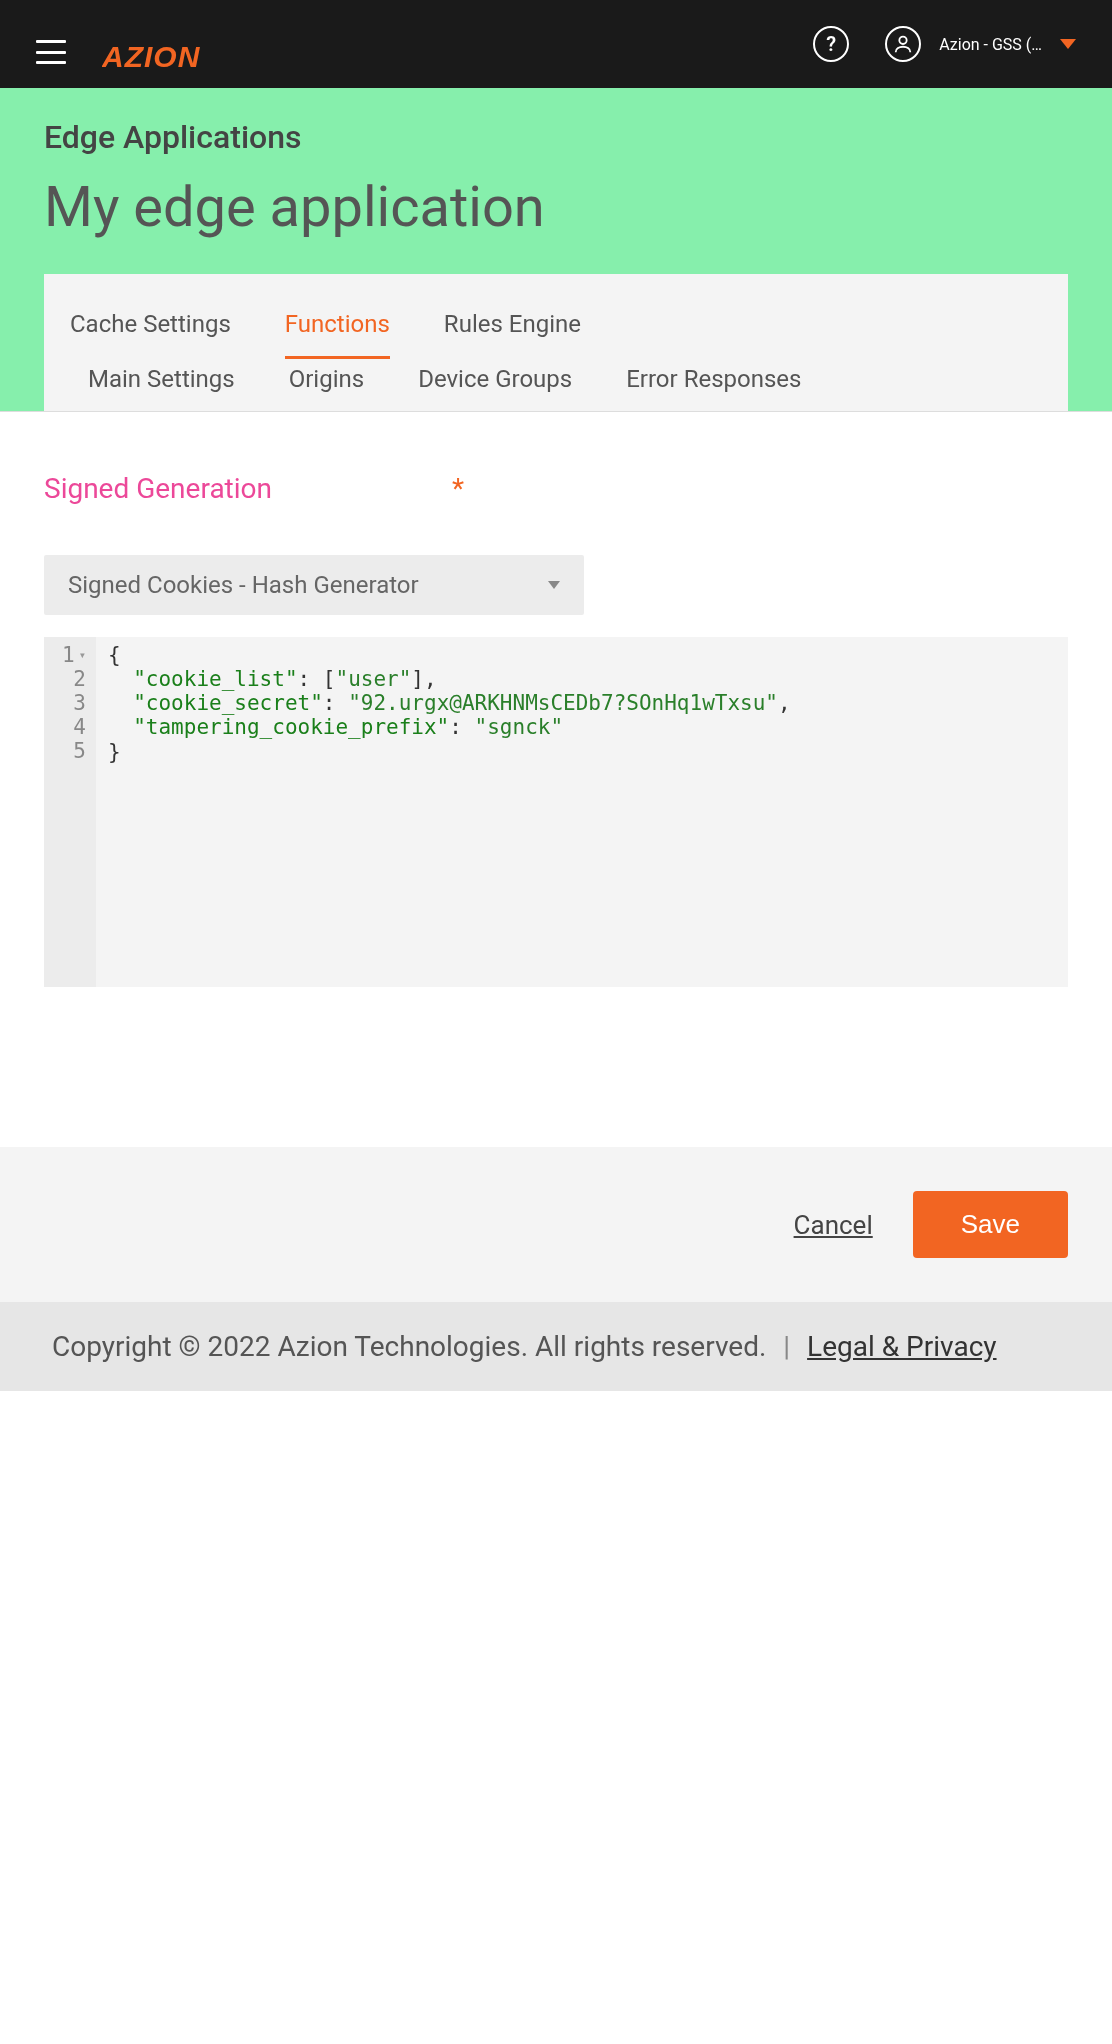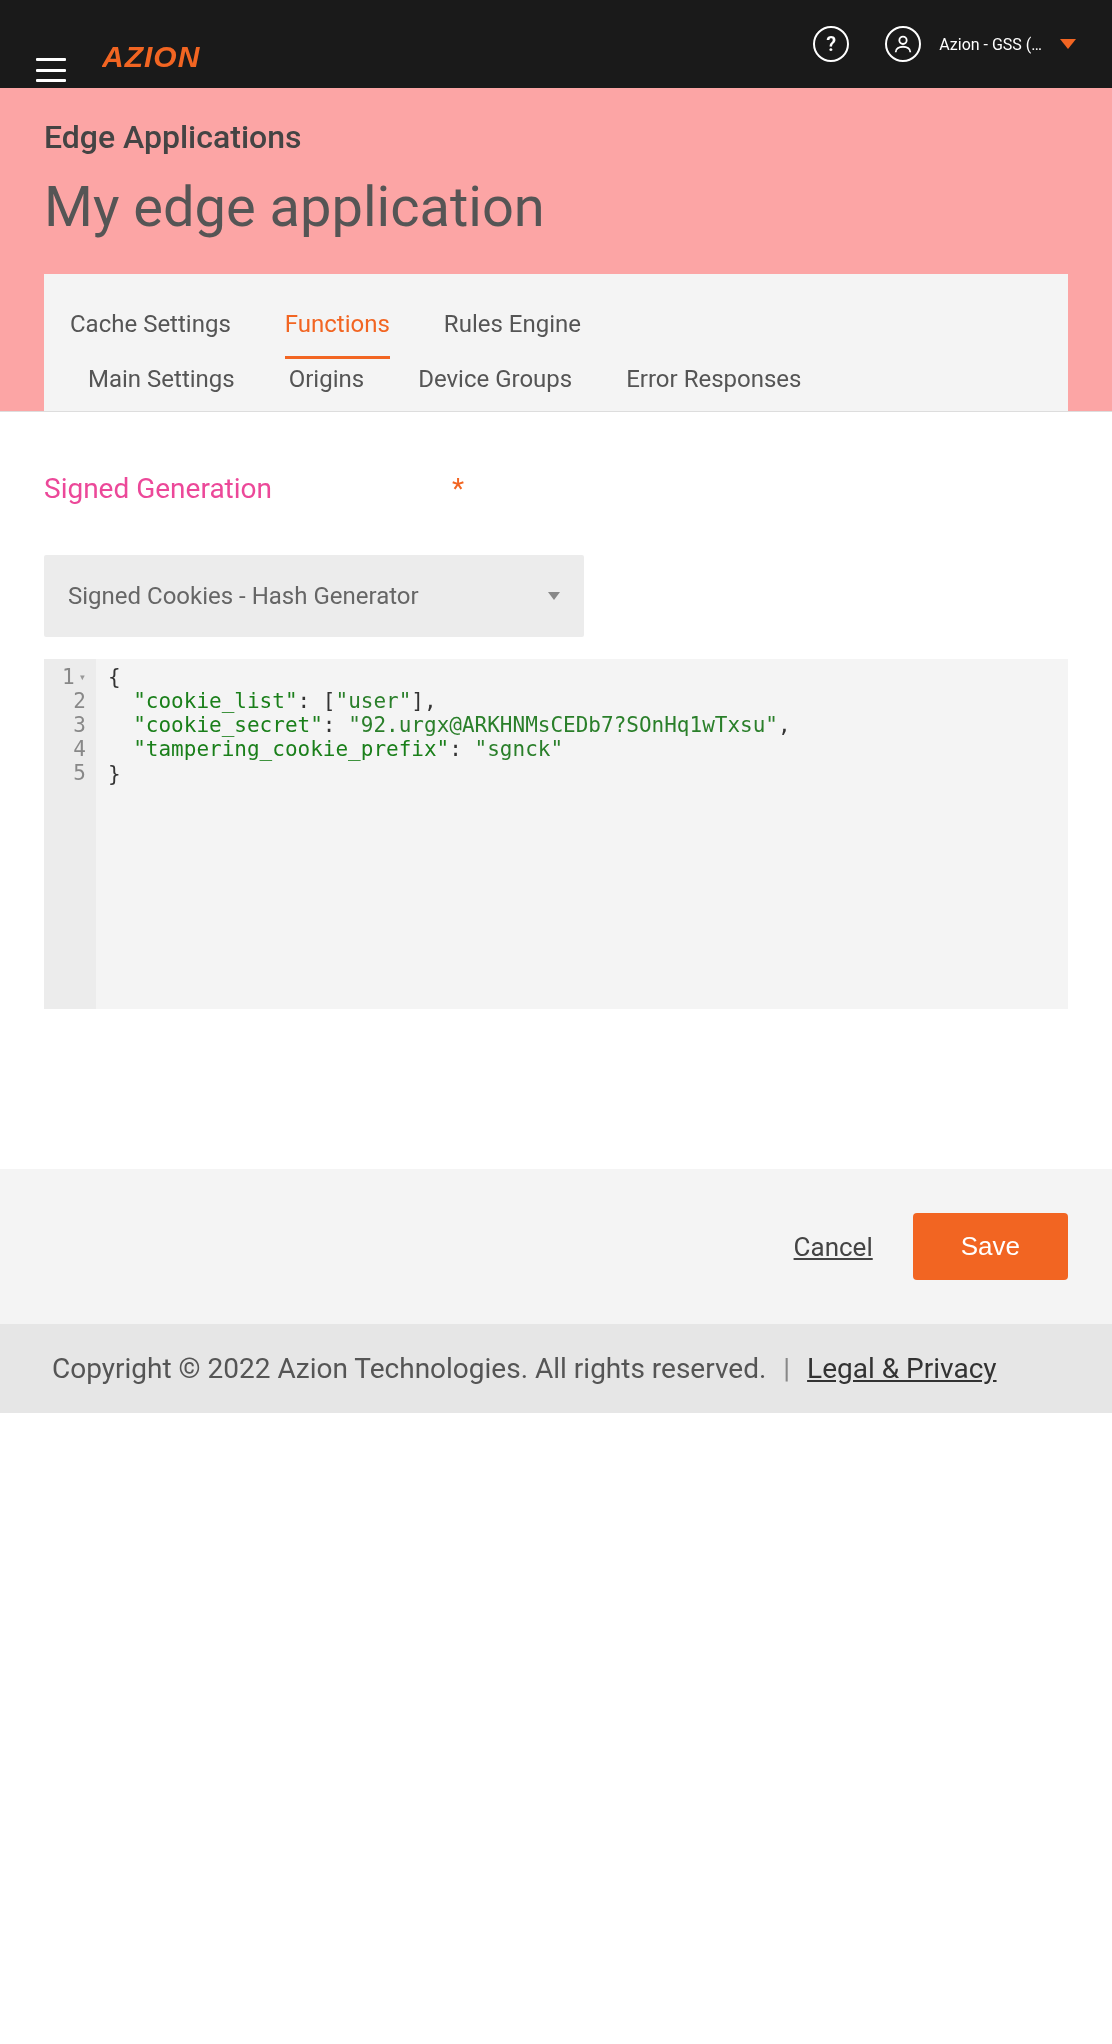--- a/index.html
+++ b/index.html
@@ -1,48 +1,48 @@
 <!DOCTYPE html>
 <html><head>
 <meta charset="utf-8">
 <style>
   * { box-sizing: border-box; margin: 0; padding: 0; }
   body { font-family: -apple-system, BlinkMacSystemFont, "Segoe UI", Roboto, Helvetica, Arial, sans-serif; background: #fff; color: #333; width: 1112px; }
   
   
   .header { background: #1a1a1a; height: 88px; display: flex; align-items: center; padding: 0 36px; justify-content: space-between; }
-  .header-left { display: flex; align-items: flex-end; gap: 36px; margin-top: 34px; }
+  .header-left { display: flex; align-items: flex-start; gap: 36px; margin-top: 34px; }
   .menu-icon { width: 30px; height: 24px; display: flex; flex-direction: column; justify-content: space-between; cursor: pointer; }
   .menu-icon span { display: block; height: 3px; background: #fff; border-radius: 1px; }
   .logo { color: #f26522; font-weight: 800; font-size: 34px; letter-spacing: 1px; font-style: italic; }
   .header-right { display: flex; align-items: center; gap: 36px; }
   .icon-circle { width: 36px; height: 36px; border: 2px solid #fff; border-radius: 50%; display: flex; align-items: center; justify-content: center; color: #fff; font-size: 20px; font-weight: 600; cursor: pointer; }
   .account { display: flex; align-items: center; gap: 18px; color: #fff; font-size: 16px; cursor: pointer; }
   .caret-down { width: 0; height: 0; border-left: 8px solid transparent; border-right: 8px solid transparent; border-top: 10px solid #f26522; }
 
   
-  .page-head { background: #fca5a5; padding: 30px 44px 0 44px; }
+  .page-head { background: #86efac; padding: 30px 44px 0 44px; }
   .crumb { font-size: 32px; color: #444; font-weight: 500; }
   .title { font-size: 56px; color: #555; font-weight: 400; margin-top: 18px; margin-bottom: 34px; }
 
   
   .tabs { display: flex; flex-wrap: wrap; padding: 0 44px 0 44px; row-gap: 30px; background: #f4f4f4; }
   .tab { margin-right: 54px; font-size: 24px; color: #555; padding: 6px 0 18px 0; cursor: pointer; }
   .tab.active { color: #f26522; border-bottom: 3px solid #f26522; }
   .tab-row2 { padding-left: 26px; }
   .tab-divider { width:100%; height:1px; background:#ddd; }
 
   
   .content { padding: 60px 44px 40px 44px; background: #fff; }
   .form-row { display: flex; align-items: center; margin-bottom: 50px; }
   .form-label { font-size: 28px; color: #ec4899; }
   .req { color: #f26522; font-size: 28px; margin-left: 180px; }
   .field-label { font-size: 24px; color: #555; margin-bottom: 18px; }
   .field-label .req2 { color: #f26522; }
-  .select { background: #ececec; border: none; padding: 27px 24px; font-size: 24px; color: #666; width: 540px; display:flex; align-items:center; justify-content:space-between; cursor:pointer; border-radius:2px; }
+  .select { background: #ececec; border: none; padding: 16px 24px; font-size: 24px; color: #666; width: 540px; display:flex; align-items:center; justify-content:space-between; cursor:pointer; border-radius:2px; }
   .select .sel-caret { width:0; height:0; border-left:6px solid transparent; border-right:6px solid transparent; border-top:8px solid #888; }
 
   
   .subtabs { display: flex; margin-top: 60px; border-bottom: 1px solid #ccc; }
   .subtab { font-size: 24px; color: #555; padding: 10px 0; margin-right: 48px; margin-left: 20px; cursor:pointer; }
   .subtab.active { color: #f26522; border-bottom: 4px solid #f26522; margin-bottom: -1px; }
 
   
   .editor { display: flex; background: #f4f4f4; margin-top: 22px; min-height: 350px; font-family: "Menlo","Consolas",monospace; font-size: 21px; line-height: 1.15; }
   .gutter { background: #ececec; color: #888; padding: 6px 10px 6px 18px; text-align: right; user-select:none; }

